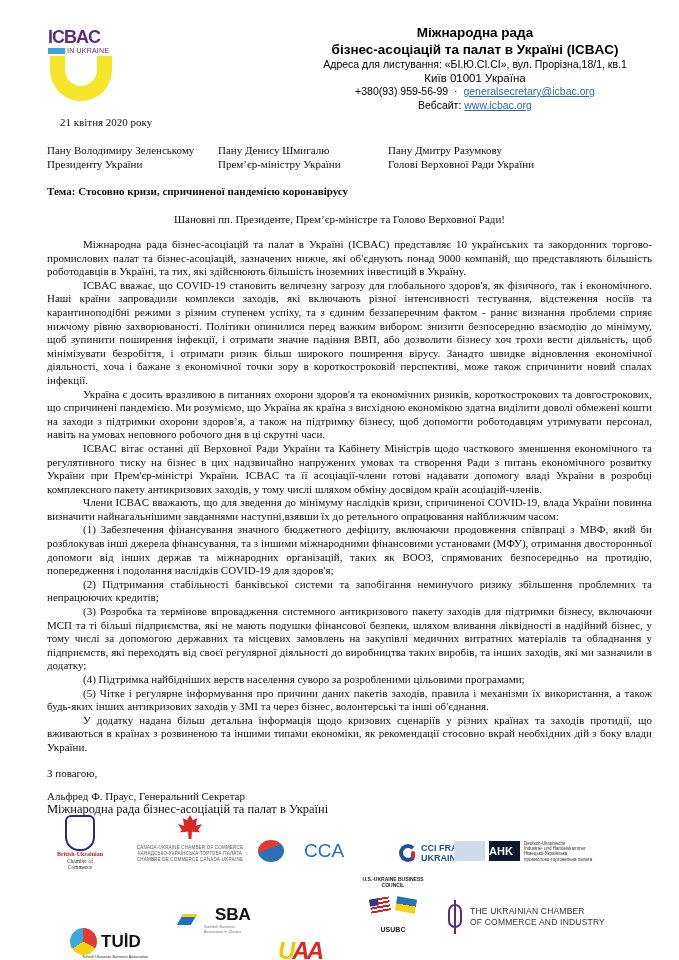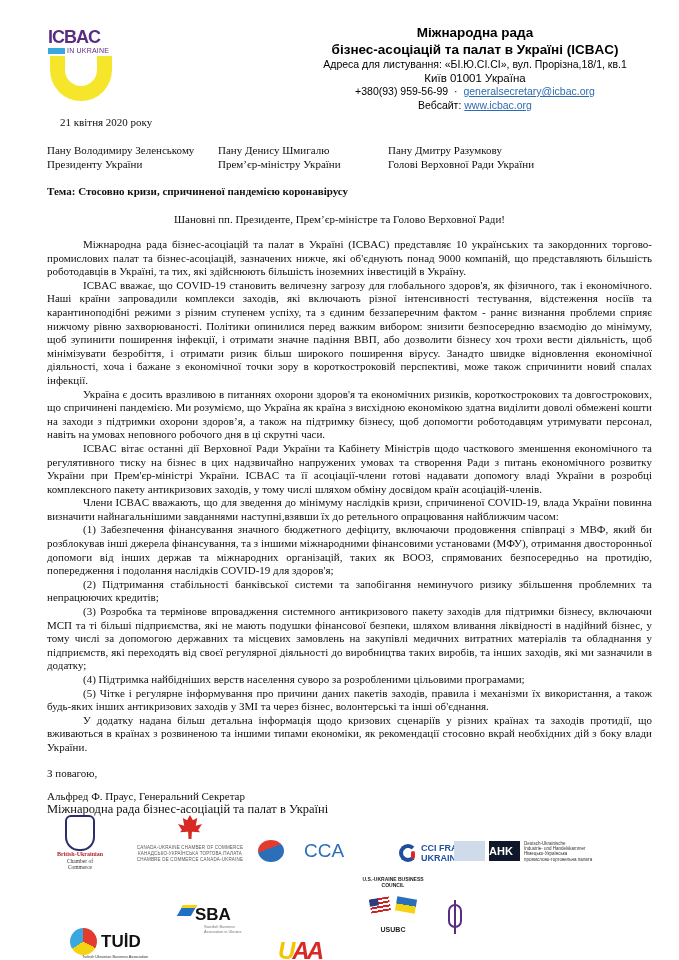--- a/index.html
+++ b/index.html
@@ -45,21 +45,21 @@
   .ahk { left:454px; top:841px; display:flex; align-items:center; gap:4px; }
   .ahk .img { width:31px; height:20px; background:#cfdaea; }
   .ahk .badge { width:31px; height:20px; background:#0f172a; color:#fff; font-weight:bold; font-size:11px; line-height:20px; }
   .ahk .txt { font-size:4.5px; color:#333; line-height:5.2px; width:85px; }
   .tuid { left:70px; top:900px;margin-top:28px; }
   .tuid .row { display:flex; align-items:center; gap:4px; }
   .tuid .mark { width:27px; height:27px; border-radius:50%; background:conic-gradient(#e23b2f 0 33%,#f5d312 33% 66%,#3aa7df 66% 100%); }
   .tuid .txt { font-size:17px; font-weight:bold; color:#111; }
   .tuid .sub { font-size:3.8px; color:#333; margin-left:12px; }
   .sba { left:180px; top:905px; }
-  .sba .row { display:flex; align-items:flex-start; gap:1px; }
+  .sba .row { display:flex; align-items:flex-end; gap:21px; }
   .sba .mark { width:14px; height:8px; background:#1f6fc4; transform:skewX(-30deg); border-top:3px solid #f5d312; }
   .sba .txt { font-size:17px; font-weight:bold; color:#111; }
   .sba .sub { font-size:3.8px; color:#777; margin-left:24px; line-height:4.5px; }
   .uaa { left:278px; top:937px; width:60px; height:30px; }
   .uaa .u { position:absolute; left:0; top:0; font-size:24px; font-weight:bold; font-style:italic; color:#1f4e9c; letter-spacing:-3px; }
   .uaa .u span { color:#d72a27; }
   .uaa .sub { position:absolute; left:0; top:27px; font-size:3.5px; color:#555; white-space:nowrap; }
   .usubc { left:358px; top:876px; width:70px; height:70px; text-align:center; }
   .usubc .arc { font-size:5px; font-weight:bold; color:#222; }
   .usubc .flags { display:flex; justify-content:center; gap:6px; margin-top:10px; }
@@ -192,13 +192,17 @@
 <div class="plogo usubc">
   <div class="arc">U.S.-UKRAINE BUSINESS COUNCIL</div>
   <div class="flags">
     <div class="us"></div>
     <div class="ua"></div>
   </div>
   <div class="name">USUBC</div>
 </div>
 <div class="plogo ucci">
   <div class="mark"></div>
+  <div class="txt">
+    <div>THE UKRAINIAN CHAMBER</div>
+    <div>OF COMMERCE AND INDUSTRY</div>
+  </div>
 </div>
 
 </body></html>

